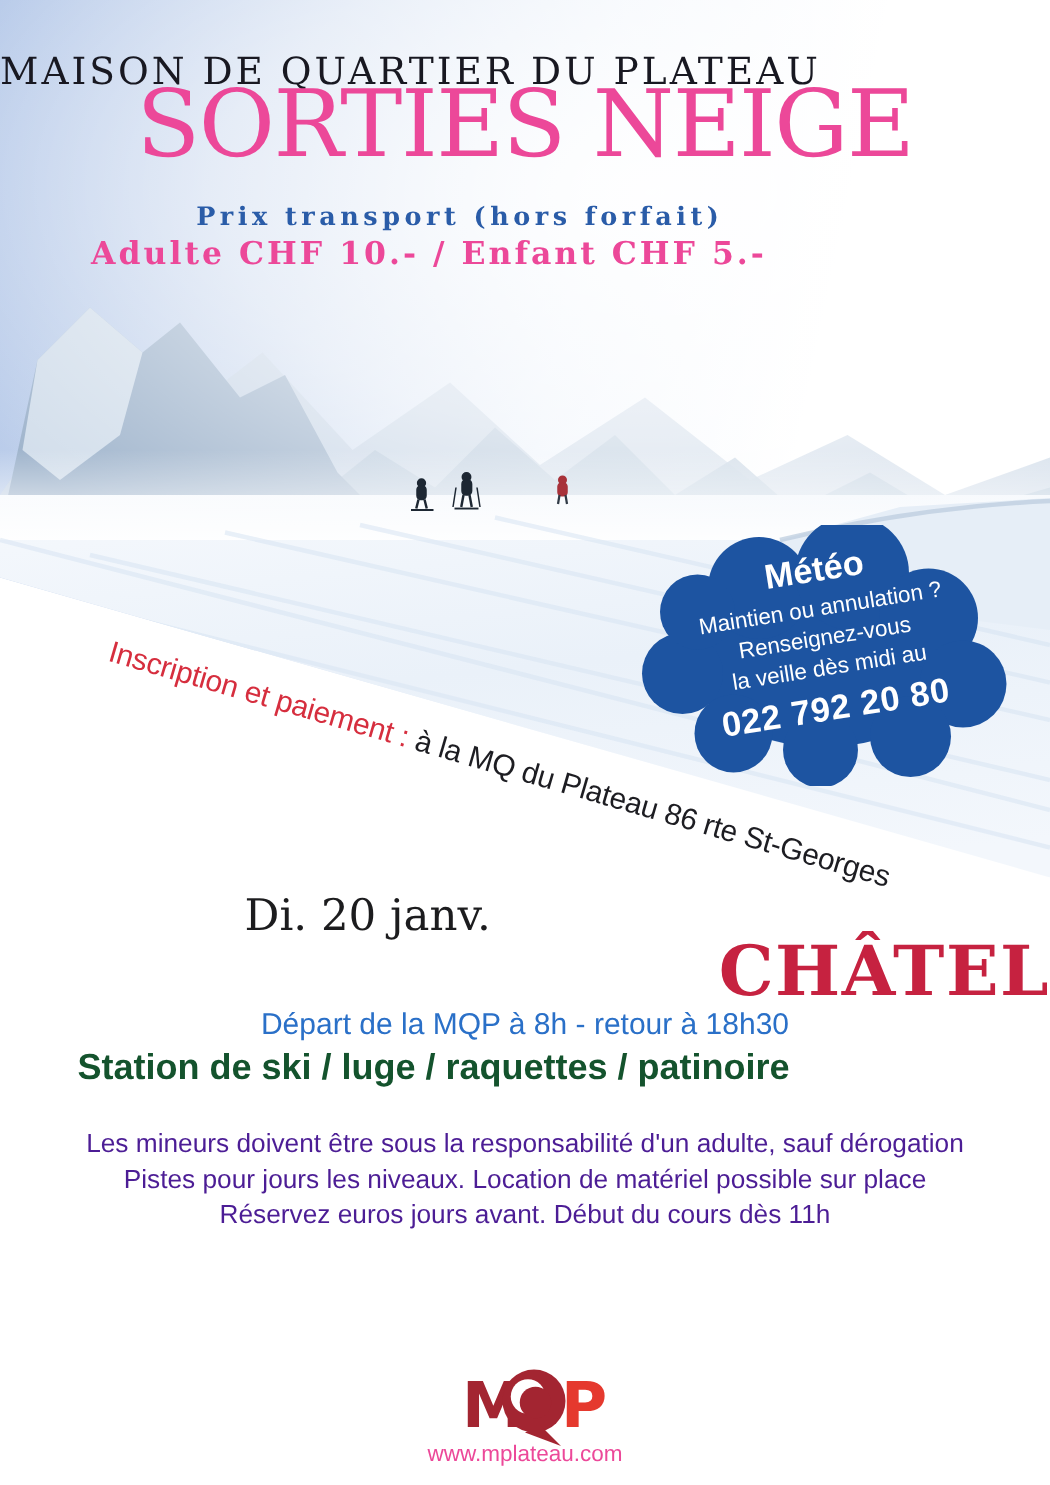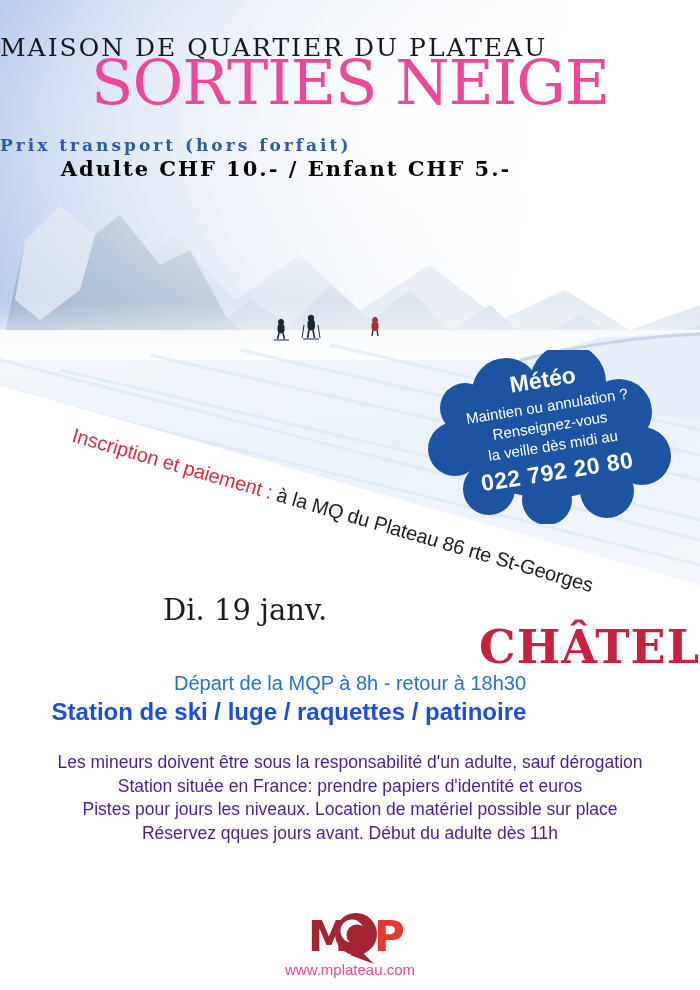--- a/index.html
+++ b/index.html
@@ -11,26 +11,26 @@
               clip-path:polygon(0 0,700px 0,700px 585px,0 385px);}
   .photo-wrap svg{display:block;}
 
   
   .org-line{position:absolute;top:33px;left:0;width:700px;text-align:left;
             font-family:"DejaVu Serif",serif;font-size:25px;letter-spacing:2px;
             color:#181821;z-index:3;}
   .main-title{position:absolute;top:50px;left:0;width:700px;text-align:center;
               font-family:"DejaVu Serif",serif;font-size:62px;letter-spacing:-1px;
               color:#ec4899;z-index:3;line-height:1.08;}
-  .price-label{position:absolute;top:135px;left:0;width:613px;text-align:left;
+  .price-label{position:absolute;top:135px;left:0;width:613px;text-align:center;
                font-family:"DejaVu Serif",serif;font-weight:bold;font-size:17px;
                letter-spacing:3px;color:#2a5ca8;z-index:3;}
   .price-detail{position:absolute;top:156px;left:0;width:572px;text-align:center;
                 font-family:"DejaVu Serif",serif;font-weight:bold;font-size:21px;
-                letter-spacing:2px;color:#000000;z-index:3;}
+                letter-spacing:2px;color:#ec4899;z-index:3;}
 
   
   .cloud-svg{position:absolute;left:426px;top:350px;width:246px;height:174px;z-index:4;}
   .cloud-text{position:absolute;left:437px;top:366px;width:226px;text-align:center;
               transform:rotate(-9deg);color:#ffffff;z-index:5;}
   .cloud-title{font-size:23px;font-weight:bold;margin-bottom:3px;}
   .cloud-line{font-size:15px;line-height:20px;}
   .cloud-phone{font-size:23px;font-weight:bold;margin-top:3px;letter-spacing:.5px;}
 
   
@@ -42,21 +42,21 @@
 
   
   .event-date{position:absolute;left:163px;top:593px;font-family:"DejaVu Serif",serif;
               font-size:29px;color:#1c1c1e;z-index:3;}
   .event-dest{position:absolute;top:624px;left:0;width:700px;text-align:right;
               font-family:"DejaVu Serif",serif;font-weight:bold;font-size:46px;
               letter-spacing:1px;color:#c62240;z-index:3;line-height:1;}
   .event-sched{position:absolute;top:672px;left:0;width:700px;text-align:center;
                font-size:20px;color:#2a70c8;z-index:3;}
   .event-activ{position:absolute;top:698px;left:0;width:578px;text-align:center;
-               font-size:24px;font-weight:bold;color:#1d4ed8;z-index:3;}
+               font-size:24px;font-weight:bold;color:#14532d;z-index:3;}
 
   
   .info-block{position:absolute;top:751px;left:0;width:700px;text-align:center;
               font-size:17.5px;line-height:23.5px;color:#4c1d95;z-index:3;}
 
   
   .logo-svg{position:absolute;left:294px;top:910px;width:112px;height:56px;z-index:3;}
   .website{position:absolute;top:961px;left:0;width:700px;text-align:center;
            font-size:15px;color:#ec4899;z-index:3;}
 </style>
@@ -165,30 +165,29 @@
     <div class="cloud-line">Maintien ou annulation ?</div>
     <div class="cloud-line">Renseignez-vous</div>
     <div class="cloud-line">la veille dès midi au</div>
     <div class="cloud-phone">022 792 20 80</div>
   </div>
 
   <div class="inscription">
     <span class="red">Inscription et paiement :</span><span class="dark"> à la MQ du Plateau 86 rte St-Georges</span>
   </div>
 
-  <div class="event-date">Di. 19 janv.</div>
+  <div class="event-date">Di. 20 janv.</div>
   <div class="event-dest">CHÂTEL</div>
   <div class="event-sched">Départ de la MQP à 8h - retour à 18h30</div>
   <div class="event-activ">Station de ski / luge / raquettes / patinoire</div>
 
   <div class="info-block">
     <div>Les mineurs doivent être sous la responsabilité d'un adulte, sauf dérogation</div>
-    <div>Station située en France: prendre papiers d'identité et euros</div>
     <div>Pistes pour jours les niveaux. Location de matériel possible sur place</div>
-    <div>Réservez qques jours avant. Début du adulte dès 11h</div>
+    <div>Réservez euros jours avant. Début du cours dès 11h</div>
   </div>
 
   <svg class="logo-svg" viewBox="0 0 112 56" xmlns="http://www.w3.org/2000/svg">
     <text x="14" y="41" font-family="DejaVu Sans, sans-serif" font-size="42" font-weight="bold" fill="#a32531">M</text>
     <g>
       <circle cx="62" cy="24" r="21" fill="#a32531"></circle>
       <polygon points="66,40 80,54 56,45" fill="#a32531"></polygon>
       <circle cx="58" cy="21" r="11.5" fill="#ffffff"></circle>
       <circle cx="63" cy="25" r="10.5" fill="#a32531"></circle>
     </g>

